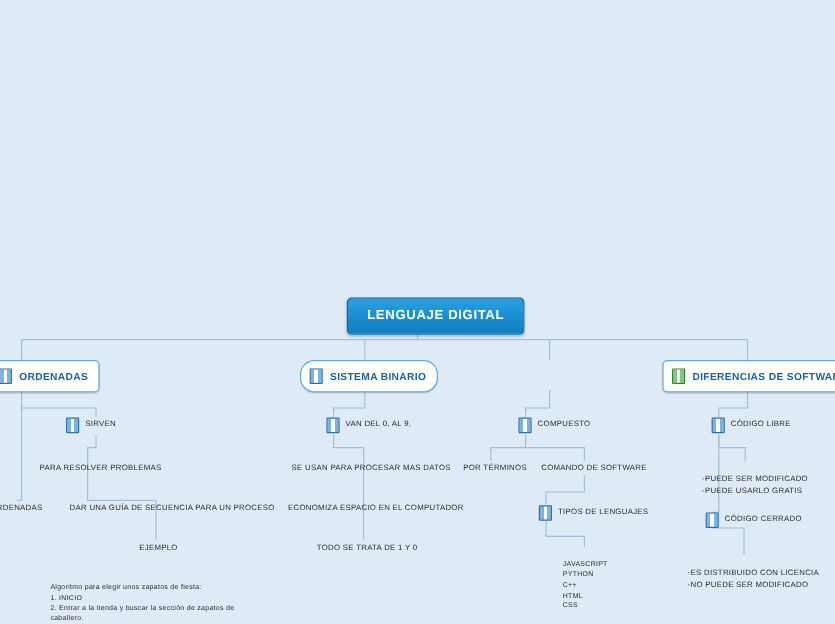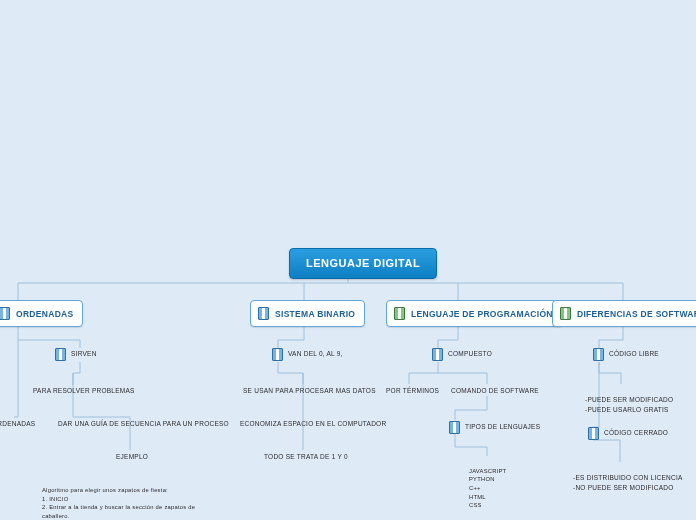--- a/index.html
+++ b/index.html
@@ -152,29 +152,25 @@
 
   <div class="node root" style="left:289px; top:248px;">
     <span>LENGUAJE DIGITAL</span>
   </div>
 
   <div class="node lvl1" style="left:-9px; top:300px;">
     <span class="bicon blue"></span>
     <span>ORDENADAS</span>
   </div>
 
-  <div class="node lvl1" style="left:250px; top:300px;">
+  <div class="node lvl1" style="left:250px; top:300px;border-radius:12px;">
     <span class="bicon blue"></span>
     <span>SISTEMA BINARIO</span>
   </div>
 
-  <div class="node lvl1" style="left:386px; top:300px;">
-    <span class="bicon"></span>
-    <span>LENGUAJE DE PROGRAMACIÓN</span>
-  </div>
 
   <div class="node lvl1" style="left:552px; top:300px;">
     <span class="bicon"></span>
     <span>DIFERENCIAS DE SOFTWARE</span>
   </div>
 
   <div class="node plain withicon" style="left:55px; top:348px;">
     <span class="bicon blue"></span>
     <span class="lbl">SIRVEN</span>
   </div>

